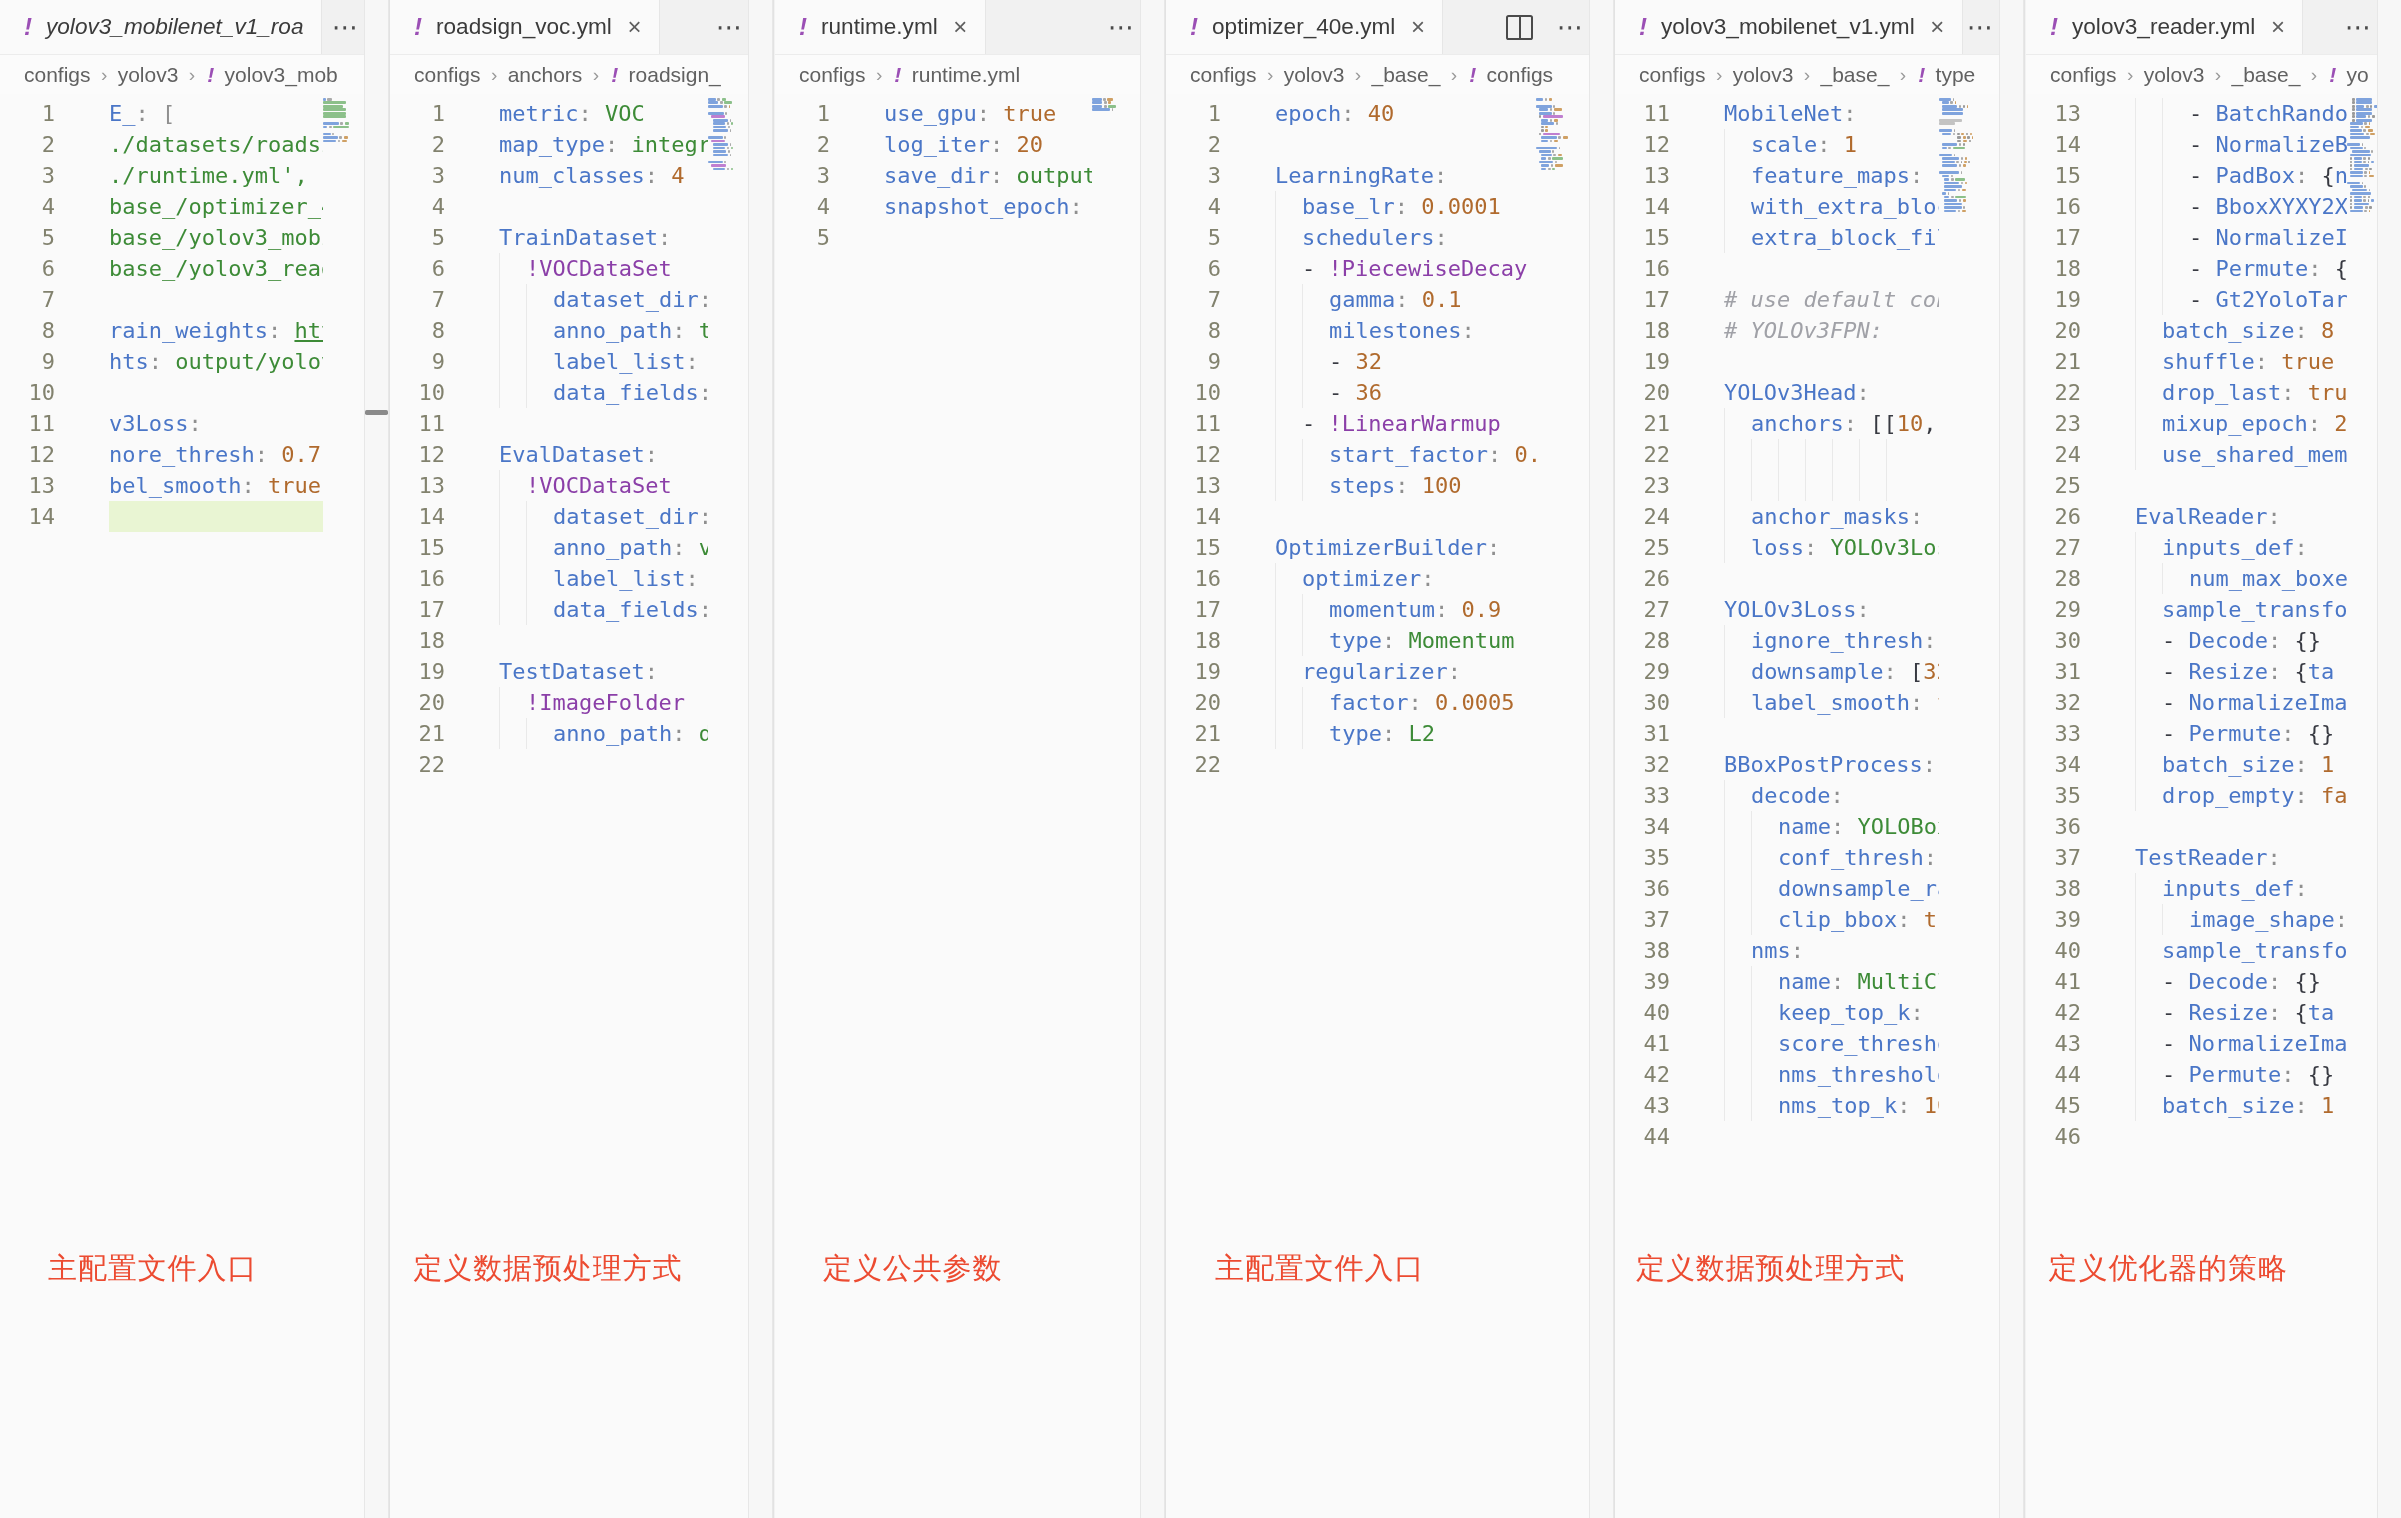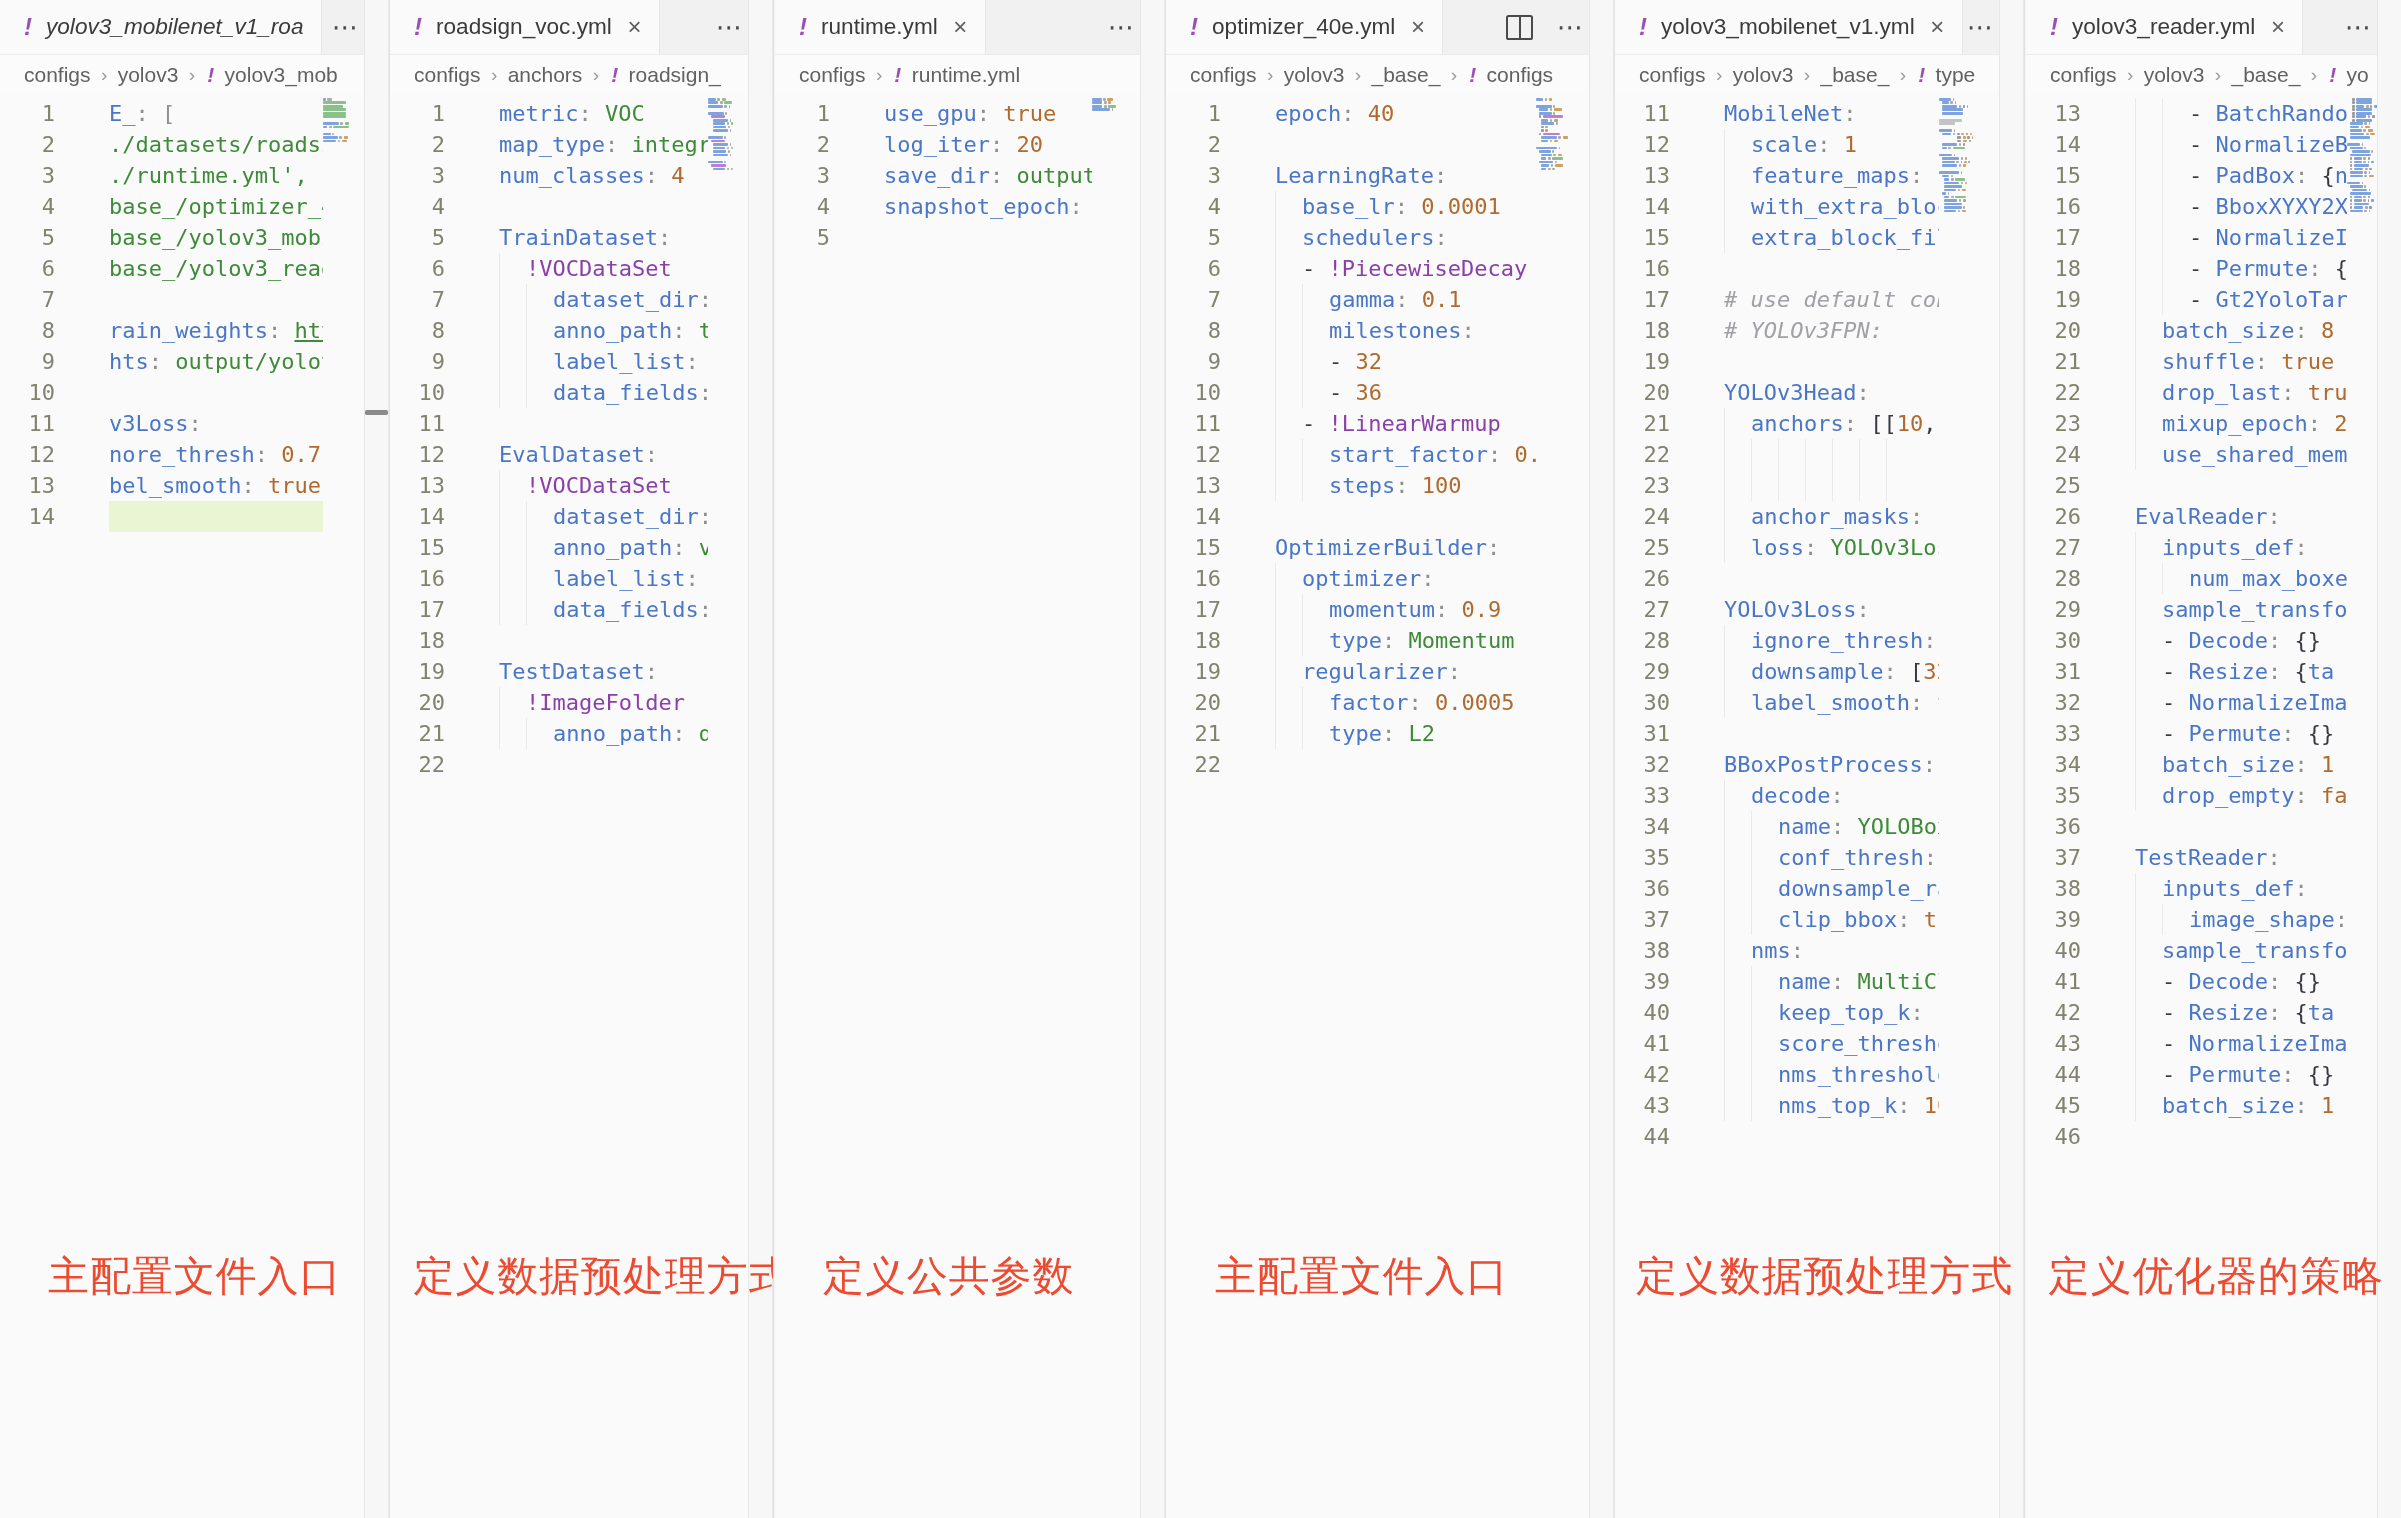--- a/index.html
+++ b/index.html
@@ -34,21 +34,21 @@
   .c-t{color:#8b3fa8;}
   .c-c{color:#a0a1a7;font-style:italic;}
   .c-p{color:#8f8f8f;}
   .c-d{color:#383a42;}
   .c-u{color:#3d8b37;text-decoration:underline;}
   .minimap{position:absolute;top:98px;width:45px;overflow:hidden;}
   .mrow{height:2.6px;margin-bottom:0.9px;display:flex;}
   .mtok{height:2.6px;margin-right:1.7px;border-radius:0.9px;}
   .sgutter{position:absolute;top:0;bottom:0;width:22.6px;background:#f7f7f7;
     border-left:0.9px solid #e7e7e7;border-right:0.9px solid #e7e7e7;}
-  .annot{position:absolute;font-size:41px;color:#ec4b31;white-space:nowrap;letter-spacing:0.9px;}
+  .annot{position:absolute;font-size:29px;color:#ec4b31;white-space:nowrap;letter-spacing:0.9px;}
   .sash{position:absolute;width:23.4px;height:5.2px;background:#8a8a8a;border-radius:1.7px;z-index:6;}
 </style>
 </head>
 <body>
 
 <div id="app">
     <div class="pane" style="left: 0px; width: 389px;">
       <div class="tabbar">
         <div class="tab">
           <span class="ficon">!</span>

